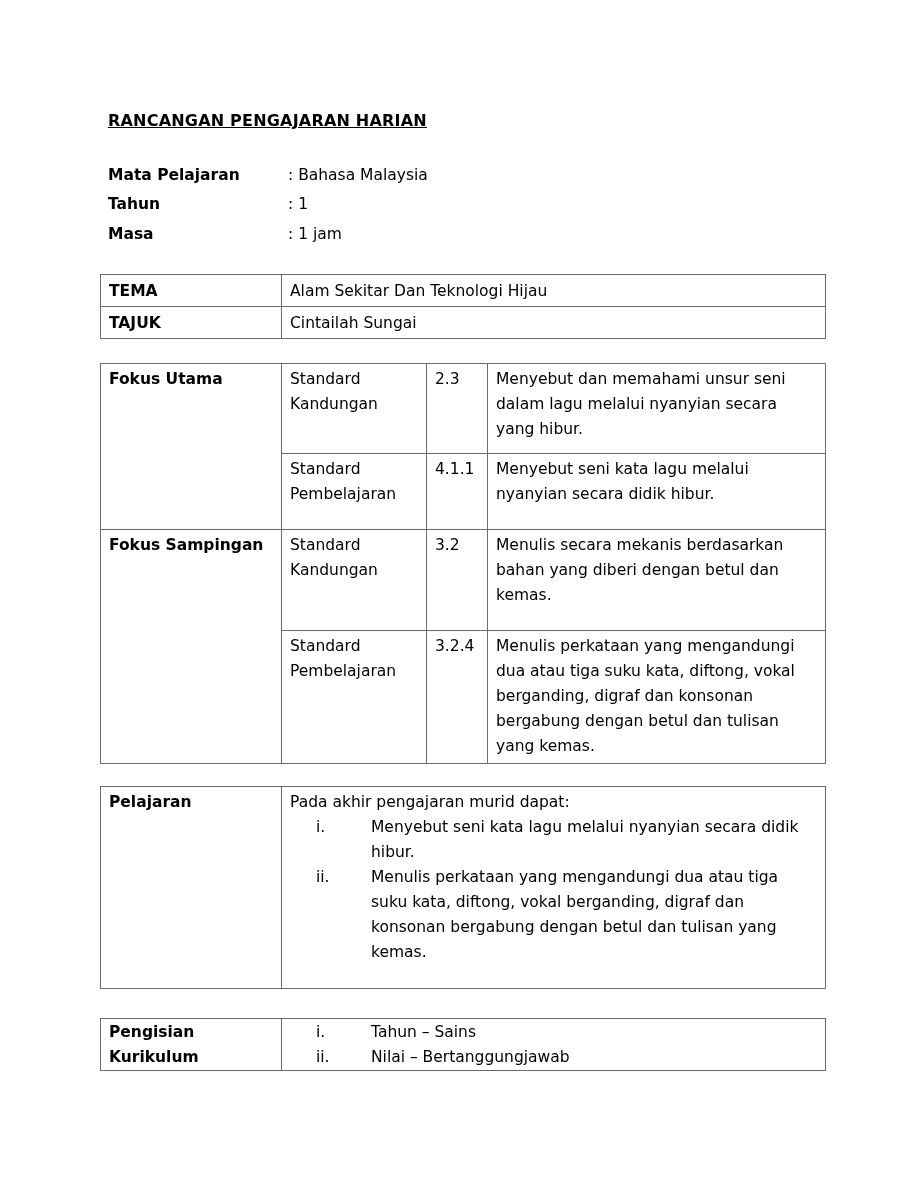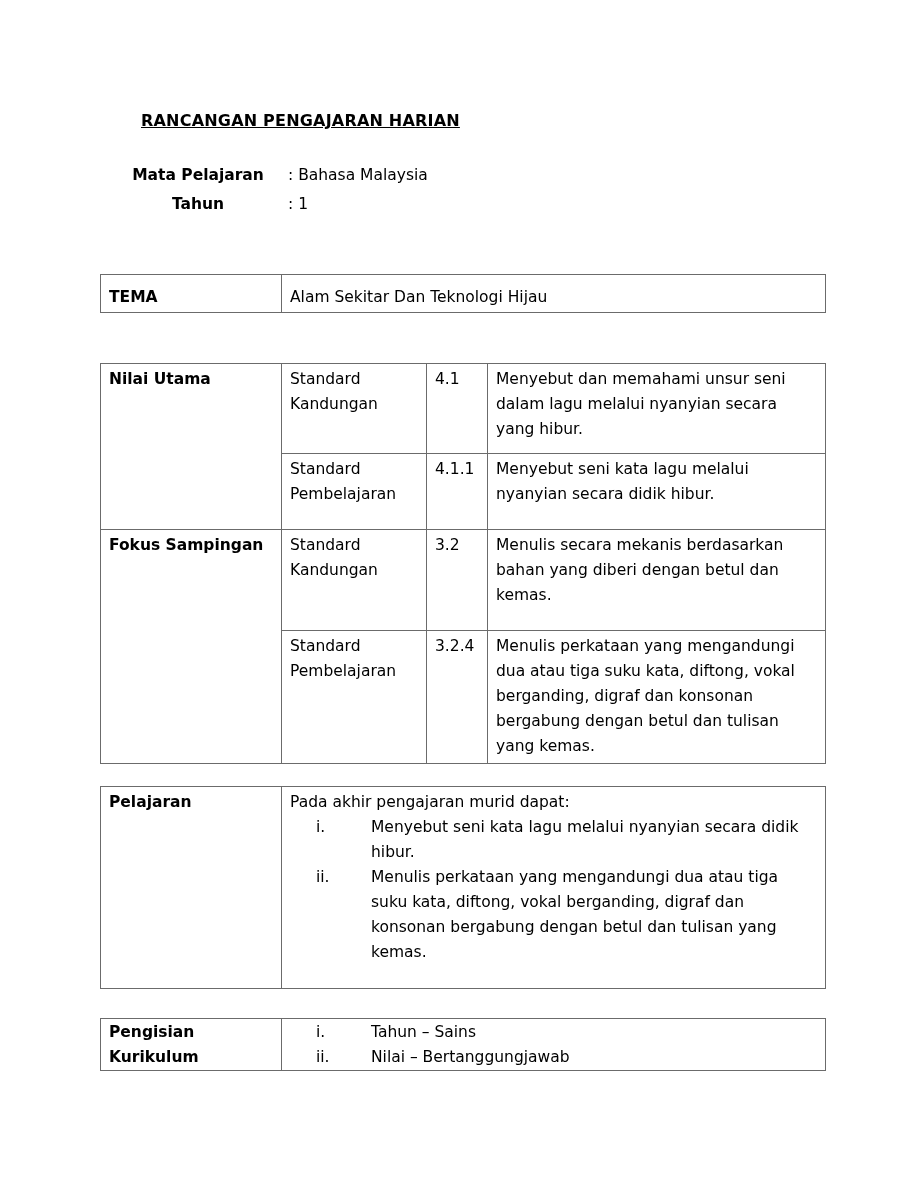--- a/index.html
+++ b/index.html
@@ -5,37 +5,36 @@
     html, body { margin: 0; padding: 0; background: #ffffff; }
     body {
       width: 920px; height: 1191px; position: relative; overflow: hidden;
       font-family: "DejaVu Sans", sans-serif; color: #000;
       font-size: 15.5px;
     }
     .page-title {
       position: absolute; left: 108px; top: 111px;
       font-weight: bold; text-decoration: underline; font-size: 16px;
       letter-spacing: 0.2px;
-      margin-left: 33px;
     }
-    .meta { position: absolute; left: 108px; top: 160px; text-align: center; }
+    .meta { position: absolute; left: 108px; top: 160px; }
     .meta-row { height: 29.5px; display: flex; align-items: center; }
     .meta-label { width: 180px; font-weight: bold; }
     .meta-value { }
     table {
       position: absolute; left: 100px; width: 726px;
       border-collapse: collapse; table-layout: fixed;
     }
     td {
       border: 1px solid #6b6b6b; vertical-align: top;
       padding: 3px 7px 4px 8px; line-height: 25px;
     }
     .lbl { font-weight: bold; }
     .t1 { top: 274px; }
-    .t1 td { height: 22px; padding-top: 10px; padding-bottom: 2px; }
+    .t1 td { height: 22px; padding-top: 4px; padding-bottom: 2px; }
     .t2 { top: 363px; }
     .t3 { top: 786px; }
     .t4 { top: 1018px; }
     .t4 td { padding-top: 1px; padding-bottom: 0px; margin-left: 43px; }
     .ol { margin: 0; padding: 0; list-style: none; }
     .ol li { display: flex; }
     .ol .num { width: 81px; padding-left: 26px; box-sizing: border-box; flex: none; }
     .ol .txt { flex: 1; }
   </style>
 </head>
@@ -45,47 +44,55 @@
 
 <div class="meta">
   <div class="meta-row">
     <span class="meta-label">Mata Pelajaran</span>
     <span class="meta-value">: Bahasa Malaysia</span>
   </div>
   <div class="meta-row">
     <span class="meta-label">Tahun</span>
     <span class="meta-value">: 1</span>
   </div>
+  <div class="meta-row">
+    <span class="meta-label">Masa</span>
+    <span class="meta-value">: 1 jam</span>
+  </div>
 </div>
 
 <table class="t1">
   <colgroup>
       <col style="width:181px">
       <col>
     </colgroup>
   <tbody>
       <tr>
     <td class="lbl">TEMA</td>
     <td>Alam Sekitar Dan Teknologi Hijau</td>
+  </tr>
+  <tr>
+    <td class="lbl">TAJUK</td>
+    <td>Cintailah Sungai</td>
   </tr>
 </tbody>
   </table>
 
 <table class="t2">
   <colgroup>
       <col style="width:181px">
       <col style="width:145px">
       <col style="width:61px">
       <col>
     </colgroup>
   <tbody>
       <tr style="height:90px">
-    <td class="lbl" rowspan="2">Nilai Utama</td>
+    <td class="lbl" rowspan="2">Fokus Utama</td>
     <td>Standard Kandungan</td>
-    <td>4.1</td>
+    <td>2.3</td>
     <td>Menyebut dan memahami unsur seni dalam lagu melalui nyanyian secara yang hibur.</td>
   </tr>
   <tr style="height:76px">
     <td>Standard Pembelajaran</td>
     <td>4.1.1</td>
     <td>Menyebut seni kata lagu melalui nyanyian secara didik hibur.</td>
   </tr>
   <tr style="height:101px">
     <td class="lbl" rowspan="2">Fokus Sampingan</td>
     <td>Standard Kandungan</td>

